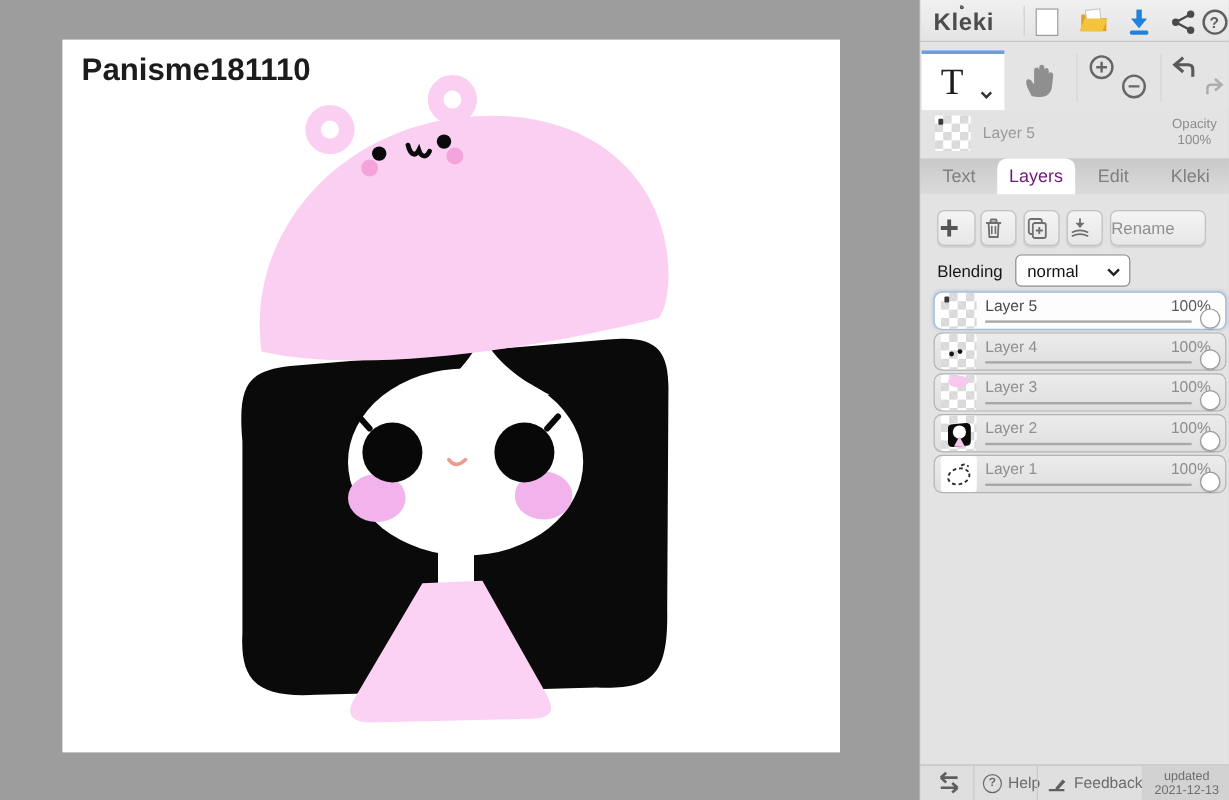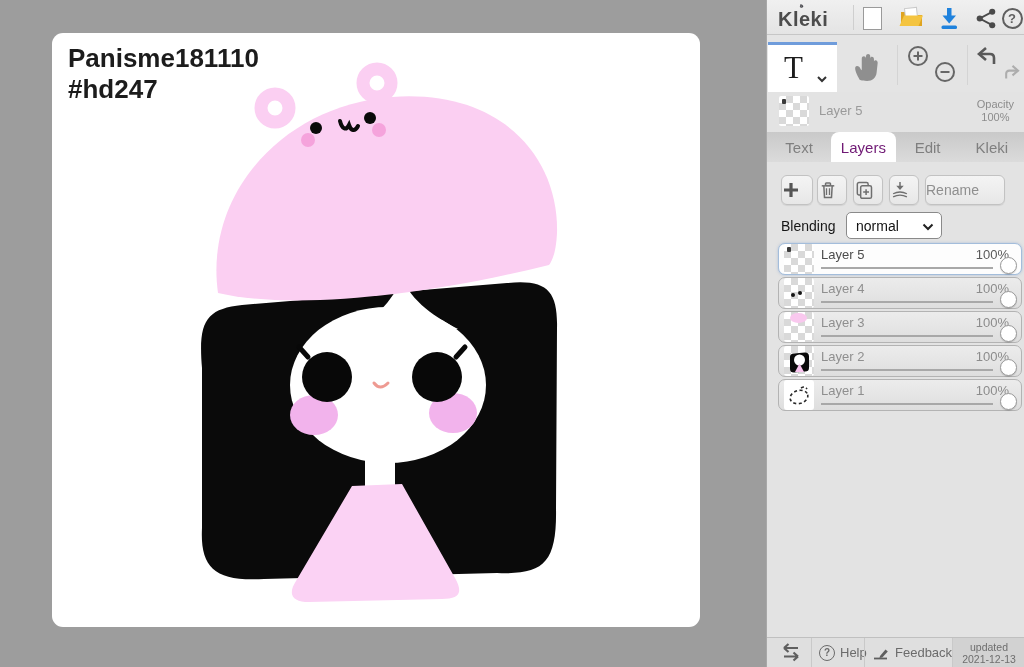--- a/index.html
+++ b/index.html
@@ -1,21 +1,21 @@
 <!DOCTYPE html>
 <html><head>
 <meta charset="utf-8">
 <style>
   * { margin:0; padding:0; box-sizing:border-box; }
   html,body { width:1024px; height:667px; overflow:hidden;
     font-family:"Liberation Sans", sans-serif; background:#9d9d9d; }
 
   
   .workspace { position:absolute; left:0; top:0; width:766px; height:667px; background:#9d9d9d; }
-  .paint-canvas { position:absolute; left:52px; top:33px; width:648px; height:594px; background:#ffffff;border-radius:11px; }
+  .paint-canvas { position:absolute; left:52px; top:33px; width:648px; height:594px; background:#ffffff; }
   .canvas-text { position:absolute; left:16px; top:10px; font-size:26px; font-weight:bold;
     color:#1c1c1c; line-height:31px; letter-spacing:0; }
   .drawing-svg { position:absolute; left:0; top:0; }
 
   
   .sidebar { position:absolute; left:766px; top:0; width:258px; height:667px;
     background:#e3e3e3; border-left:1px solid #a8a8a8; }
 
   .sb-header { position:relative; height:35px; background:linear-gradient(#f0f0f0,#e4e4e4);
     border-bottom:1px solid #c6c6c6; }
@@ -113,21 +113,20 @@
       <circle cx="223" cy="75" r="14" fill="#ffffff" stroke="#fbcff2" stroke-width="13"></circle>
       <circle cx="325" cy="50" r="14" fill="#ffffff" stroke="#fbcff2" stroke-width="13"></circle>
       <circle cx="264" cy="95" r="6" fill="#0a0a0a"></circle>
       <circle cx="318" cy="85" r="6" fill="#0a0a0a"></circle>
       <path d="M288 88 C290 96 294 98 297 92 C299 98 303 99 306 93" stroke="#0a0a0a" stroke-width="4" fill="none" stroke-linecap="round"></path>
       <circle cx="256" cy="107" r="7" fill="#f5a3dc"></circle>
       <circle cx="327" cy="97" r="7" fill="#f5a3dc"></circle>
     </svg>
     <div class="canvas-text">
       <div>Panisme181110</div>
-      <div>#hd247</div>
     </div>
   </div>
 </div>
 
 <div class="sidebar">
 
   <div class="sb-header">
     <div class="logo-wrap">
       <svg width="25" height="26" viewBox="0 0 26 26">
         <path d="M13 3 L7 0 L6 8 Z" fill="#3f3f44"></path>

